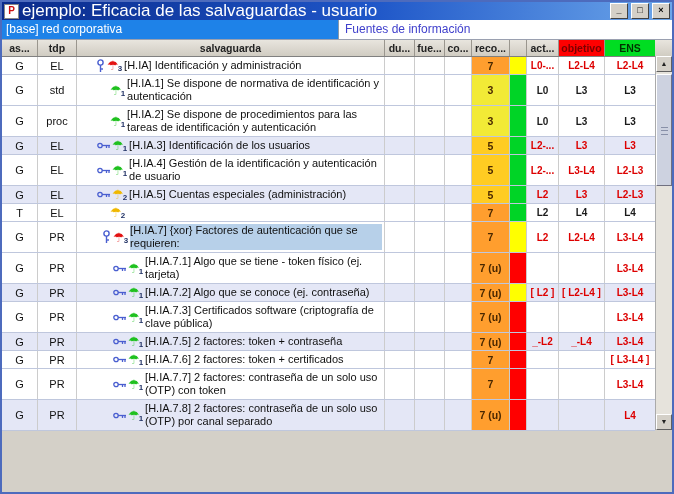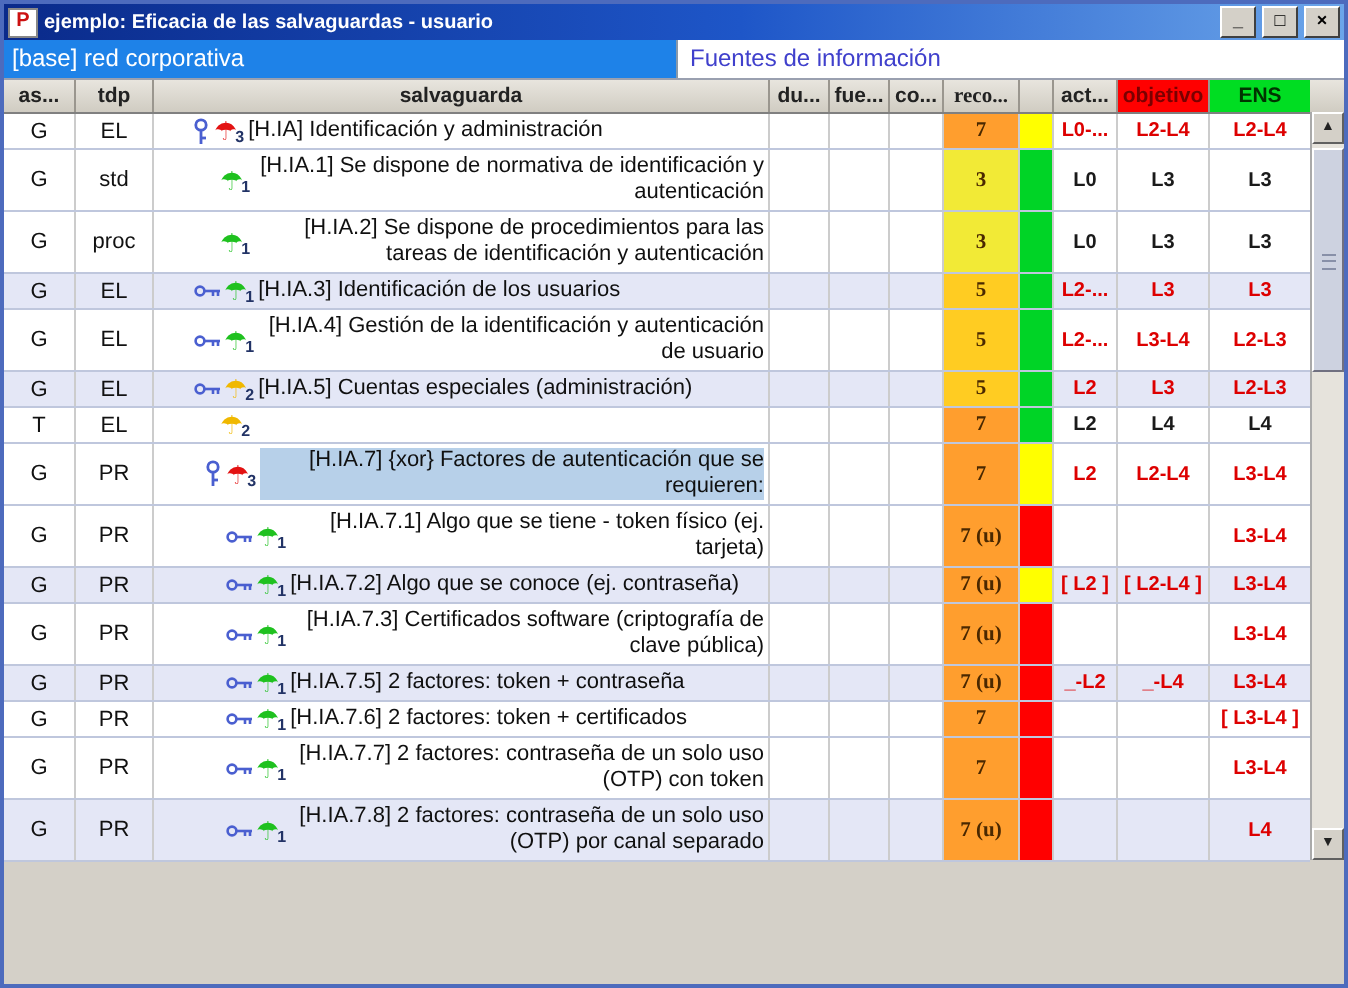--- a/index.html
+++ b/index.html
@@ -1,40 +1,40 @@
 <!DOCTYPE html>
 <html><head>
 <meta charset="utf-8">
 <style>
   html,body{margin:0;padding:0;background:#9aa7c0;font-family:"Liberation Sans",sans-serif;}
   .window{width:674px;height:494px;box-sizing:border-box;border:2px solid #4d6bbd;background:#d4d0c8;position:relative;overflow:hidden;}
   
   .titlebar{height:18px;background:linear-gradient(90deg,#0a2a8a 0%,#1e56c8 55%,#6ca6ea 100%);display:flex;align-items:center;padding:0 2px;gap:3px;}
   .appicon{width:13px;height:13px;background:#fff;border:1px solid #888;color:#cc1111;font-size:10px;font-weight:bold;line-height:12px;text-align:center;flex:0 0 auto;}
-  .title{color:#fff;font-size:10px;font-weight:bold;white-space:nowrap;overflow:hidden;flex:1;}
+  .title{color:#fff;font-size:17px;font-weight:normal;white-space:nowrap;overflow:hidden;flex:1;}
   .winbtn{width:16px;height:14px;background:#d4d0c8;border:1px solid;border-color:#fff #404040 #404040 #fff;font-size:9px;line-height:12px;text-align:center;font-weight:bold;color:#000;flex:0 0 auto;}
   
   .menubar{height:21px;border-bottom:1px solid #9a968e;background:#d6d3ce;display:flex;align-items:center;padding-left:8px;gap:17px;}
   .menuitem{font-size:12px;font-weight:bold;color:#111;}
   
   .fieldsrow{height:19px;display:flex;border-bottom:1px solid #9aa0b0;}
   .scopefield{width:337px;box-sizing:border-box;background:#1e82e8;color:#fff;font-size:12px;padding:2px 4px;border-right:1px solid #8899aa;white-space:nowrap;overflow:hidden;}
   .sourcefield{flex:1;background:#fff;color:#4040cc;font-size:12px;padding:2px 6px;white-space:nowrap;}
   
   .tablewrap{height:342px;position:relative;background:#f9a8d4;}
   .thead{height:16px;display:flex;background:linear-gradient(#e8e5de,#d0ccc2);border-bottom:1px solid #808080;}
   .th{box-sizing:border-box;border-right:1px solid #9a968e;font-size:10.5px;font-weight:bold;color:#222;display:flex;align-items:center;justify-content:center;overflow:hidden;white-space:nowrap;}
   .hdr-objetivo{background:#ff0000;color:#7a0000;}
   .hdr-ens{background:#00dd22;color:#003300;}
   .tbody{height:374px;overflow:hidden;position:relative;width:653px;}
   .trow{display:flex;box-sizing:border-box;border-bottom:1px solid #bfc7dd;overflow:hidden;}
   .cell{box-sizing:border-box;border-right:1px solid #cccccc;overflow:hidden;display:flex;align-items:center;}
   .center{justify-content:center;}
-  .c0{width:36px;}.c1{width:39px;}.c2{width:308px;text-align:right;}.c3{width:30px;}.c4{width:30px;}
-  .c5{width:27px;}.c6{width:38px;font-family:Liberation Serif, serif;}.c7{width:17px;}.c8{width:32px;}.c9{width:46px;}.c10{width:50px;border-right:none;}
+  .c0{width:36px;}.c1{width:39px;}.c2{width:308px;}.c3{width:30px;}.c4{width:30px;}
+  .c5{width:27px;}.c6{width:38px;}.c7{width:17px;}.c8{width:32px;}.c9{width:46px;}.c10{width:50px;border-right:none;}
   .astdp{font-size:11px;color:#111;}
   .namecell{justify-content:flex-start;padding:1px 2px 1px 0;}
   .icons{display:inline-flex;align-items:center;flex:0 0 auto;}
   .key{color:#4a5fd0;display:inline-flex;margin-right:1px;}
   .umb{font-size:13px;line-height:13px;}
   .uw{font-size:8px;color:#223366;margin:6px 2px 0 -1px;font-weight:bold;}
   .nametext{font-size:11px;color:#101010;line-height:13px;}
   .reco{font-size:10.5px;font-weight:bold;color:#4a2800;}
   .val{font-size:10px;font-weight:bold;white-space:nowrap;}
   

